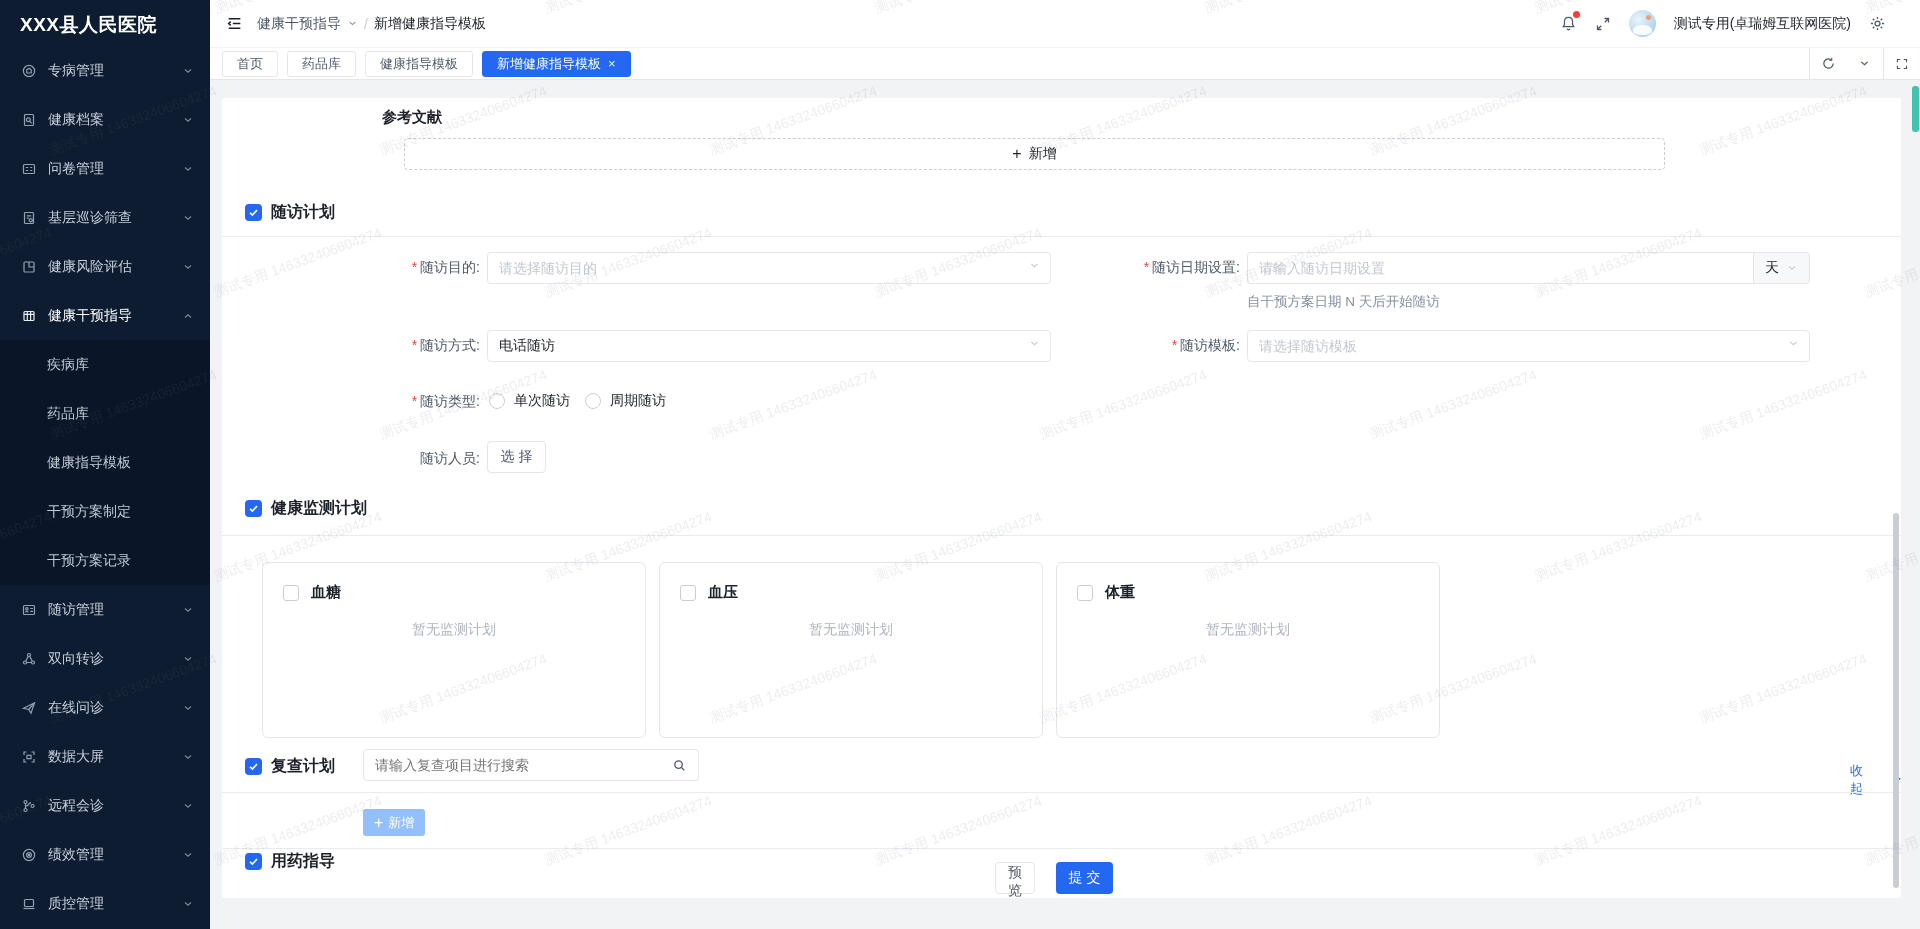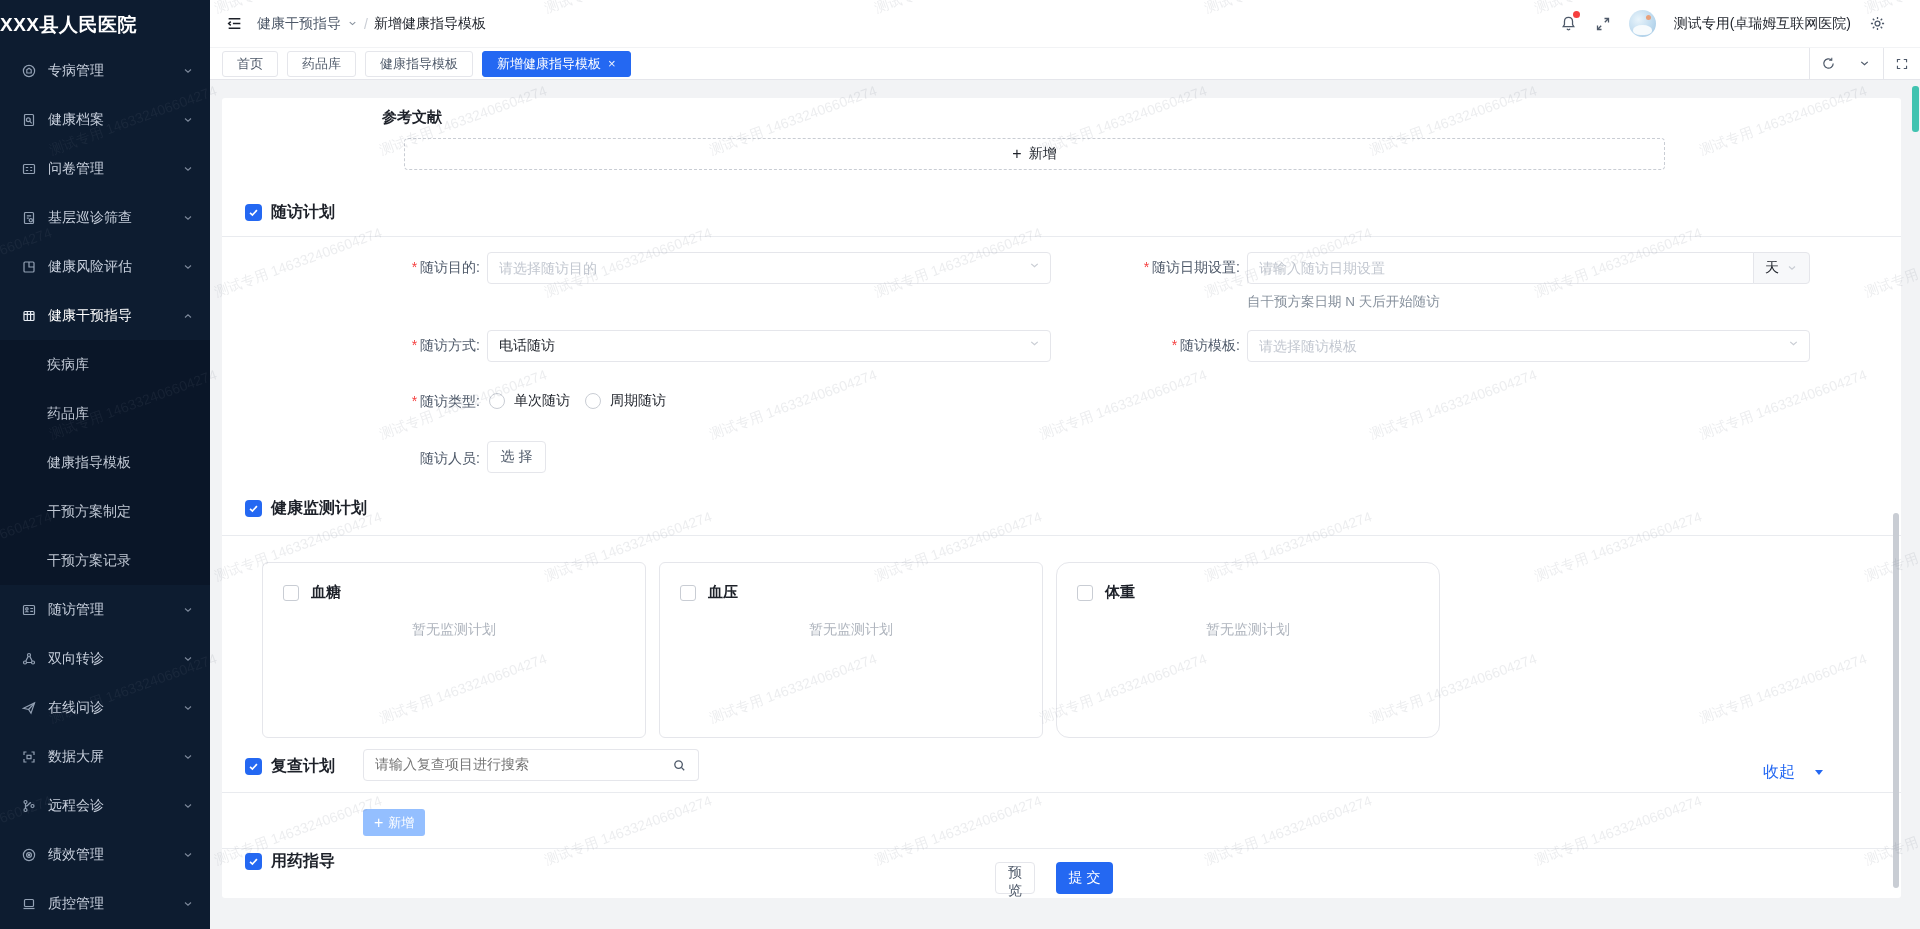--- a/index.html
+++ b/index.html
@@ -1,20 +1,20 @@
 <!DOCTYPE html>
 <html><head>
 <meta charset="utf-8">
 <style>
   html,body{margin:0;padding:0;width:1920px;height:929px;overflow:hidden;
     font-family:"Liberation Sans","DejaVu Sans",sans-serif;background:#f2f3f5;position:relative;}
   *{box-sizing:border-box;}
   
   .sidebar{position:absolute;left:0;top:0;width:210px;height:929px;background:#0d1c30;z-index:2;}
-  .side-title{height:46px;line-height:50px;font-size:19px;font-weight:bold;color:#ffffff;letter-spacing:.5px;}
+  .side-title{height:46px;line-height:50px;padding-left:20px;font-size:19px;font-weight:bold;color:#ffffff;letter-spacing:.5px;}
   .side-item{height:49px;display:flex;align-items:center;padding:0 16px 0 20px;color:#c6cedb;font-size:14px;cursor:pointer;}
   .side-item .ico{width:17px;height:17px;display:inline-flex;align-items:center;justify-content:center;color:#93a1b4;flex:0 0 17px;}
   .side-item .lbl{flex:1;margin-left:11px;white-space:nowrap;}
   .side-item .chev{color:#7b8799;display:inline-flex;}
   .side-item.active{color:#ffffff;}
   .side-item.active .ico{color:#e8edf4;}
   .submenu{background:#0a1628;}
   .sub-item{height:49px;line-height:49px;padding-left:47px;color:#c0c8d4;font-size:14px;cursor:pointer;white-space:nowrap;}
   
   .topbar{position:absolute;left:210px;top:0;width:1710px;height:48px;background:#fff;display:flex;align-items:center;border-bottom:1px solid #f2f3f5;z-index:2;}
@@ -58,23 +58,23 @@
   .radio-row{position:absolute;display:flex;align-items:center;font-size:14px;color:#1d2129;}
   .radio{width:16px;height:16px;border-radius:50%;border:1px solid #c9cdd4;background:#fff;cursor:pointer;flex:0 0 16px;}
   .btn-plain{position:absolute;height:32px;border:1px solid #e5e6eb;border-radius:4px;background:#fff;color:#4e5969;font-size:14px;display:inline-flex;align-items:center;justify-content:center;cursor:pointer;font-family:inherit;}
   .dash-add{position:absolute;left:182px;top:40px;width:1261px;height:32px;border:1px dashed #c9cdd4;border-radius:4px;display:flex;align-items:center;justify-content:center;gap:7px;font-size:14px;color:#1d2129;cursor:pointer;background:#fff;}
   .plus-icon::before{content:"+";font-size:16px;line-height:1;}
   .ref-label{position:absolute;left:160px;top:10px;font-size:15px;font-weight:bold;color:#1d2129;}
   .mcard{position:absolute;top:464px;height:176px;border:1px solid #e5e6eb;border-radius:6px;background:#fff;}
   .mcard-head{position:absolute;left:20px;top:20px;display:flex;align-items:center;gap:12px;}
   .mcard-title{font-size:15px;font-weight:bold;color:#1d2129;}
   .mcard-empty{position:absolute;left:0;right:0;top:58px;text-align:center;font-size:14px;color:#aeb4bd;}
-  .search-inp{position:absolute;left:141px;top:651px;width:298px;height:32px;border:1px solid #e5e6eb;border-radius:4px 0 0 4px;padding:0 11px;font-size:14px;color:#1d2129;outline:none;background:#fff;font-family:Liberation Serif, serif;}
+  .search-inp{position:absolute;left:141px;top:651px;width:298px;height:32px;border:1px solid #e5e6eb;border-radius:4px 0 0 4px;padding:0 11px;font-size:14px;color:#1d2129;outline:none;background:#fff;font-family:Liberation Sans, sans-serif;}
   .search-btn{position:absolute;left:438px;top:651px;width:39px;height:32px;border:1px solid #e5e6eb;border-left:none;border-radius:0 4px 4px 0;background:#fff;display:flex;align-items:center;justify-content:center;color:#4e5969;cursor:pointer;}
-  .collapse-link{position:absolute;left:1541px;top:664px;font-size:16px;color:#2468f2;display:flex;align-items:center;gap:20px;cursor:pointer;}
+  .collapse-link{position:absolute;left:1628px;top:664px;font-size:13px;color:#2468f2;display:flex;align-items:center;gap:20px;cursor:pointer;}
   .caret-down-icon{width:0;height:0;border-left:4px solid transparent;border-right:4px solid transparent;border-top:5px solid #2468f2;display:inline-block;}
   .btn-lightblue{position:absolute;left:141px;top:711px;height:27px;padding:0 11px;background:#94bfff;border:none;border-radius:3px;color:#fff;font-size:13px;display:inline-flex;align-items:center;gap:5px;cursor:pointer;font-family:inherit;}
   .footer-btns{position:absolute;left:773px;top:764px;display:flex;gap:21px;}
   .btn-preview{width:40px;height:32px;border:1px solid #e5e6eb;border-radius:4px;background:#fff;color:#4e5969;font-size:14px;cursor:pointer;font-family:inherit;}
   .btn-submit{width:57px;height:32px;border:none;border-radius:4px;background:#2468f2;color:#fff;font-size:14px;cursor:pointer;font-family:inherit;}
   
   .scroll-thumb{position:absolute;left:1893px;top:513px;width:6px;height:375px;background:#c9cdd4;border-radius:3px;z-index:3;cursor:pointer;}
   .page-scroll{position:absolute;left:1912px;top:86px;width:7px;height:46px;background:#41c3b0;border-radius:3px;z-index:4;cursor:pointer;}
   
   #watermark-layer{position:absolute;left:0;top:0;width:1920px;height:929px;overflow:hidden;pointer-events:none;z-index:10;}
@@ -447,21 +447,21 @@
         </div>
       <div class="mcard-empty">暂无监测计划</div>
     </div>
     <div class="mcard" style="left:437px;width:384px;">
       <div class="mcard-head">
           <span class="cb-un"></span>
           <span class="mcard-title">血压</span>
         </div>
       <div class="mcard-empty">暂无监测计划</div>
     </div>
-    <div class="mcard" style="left:834px;width:384px;border-radius:13px;">
+    <div class="mcard" style="left:834px;width:384px;">
       <div class="mcard-head">
           <span class="cb-un"></span>
           <span class="mcard-title">体重</span>
         </div>
       <div class="mcard-empty">暂无监测计划</div>
     </div>
 
     <div class="sec-head" style="left:23px;top:658px;">
       <span class="cb-checked">
           <svg width="11" height="11" viewBox="0 0 16 16" fill="none" stroke="#fff" stroke-width="2.4">

